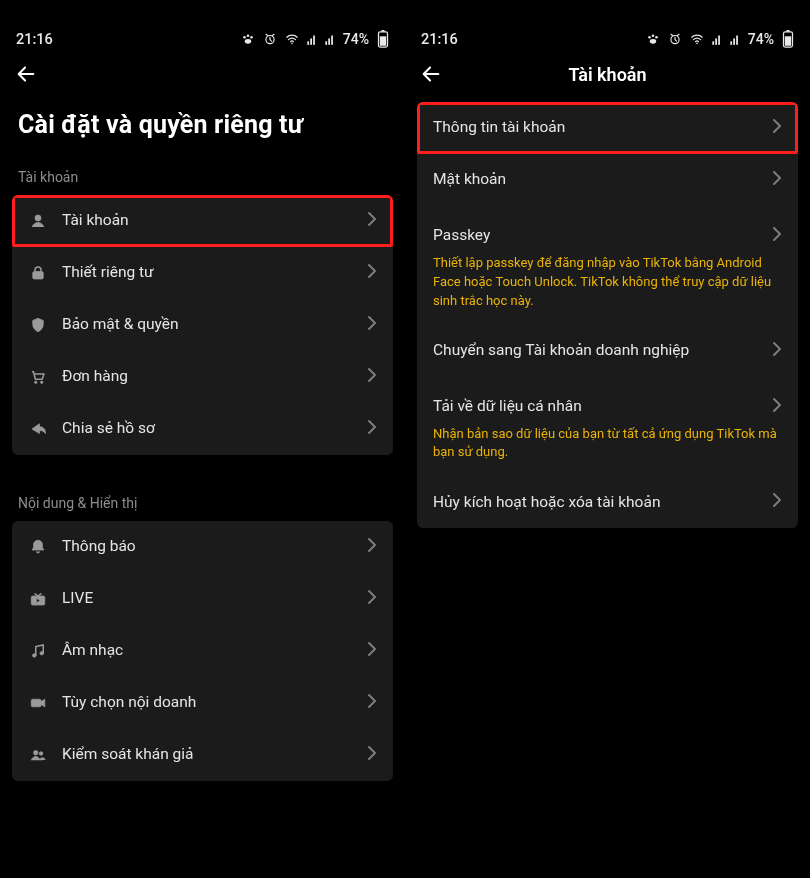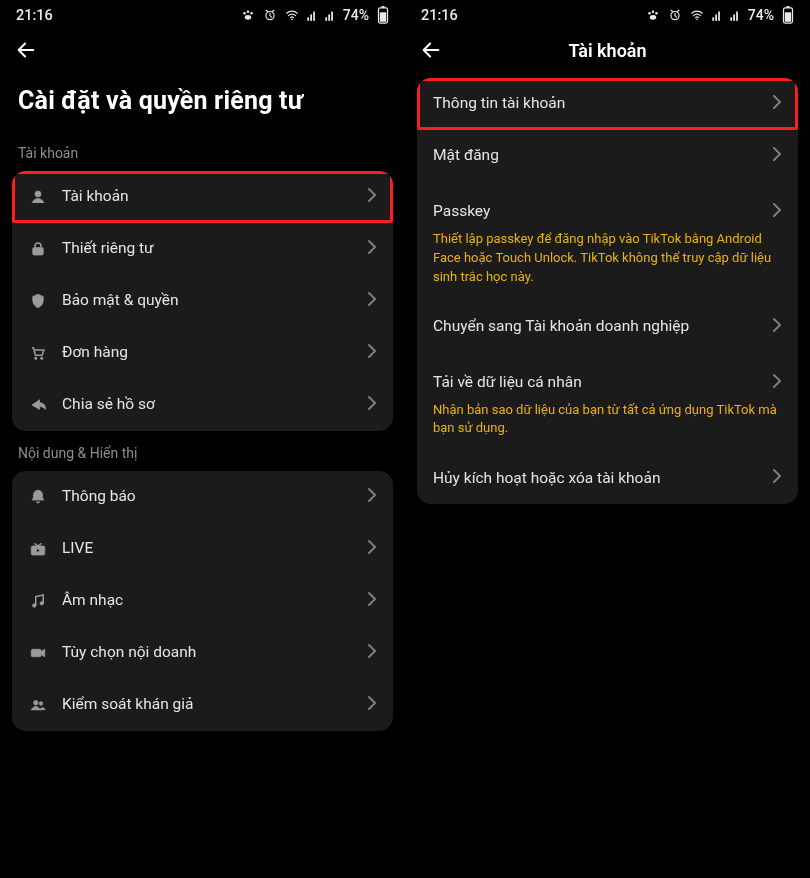--- a/index.html
+++ b/index.html
@@ -1,38 +1,38 @@
 <!DOCTYPE html>
 <html><head>
 <meta charset="utf-8">
 <style>
   * { margin: 0; padding: 0; box-sizing: border-box; }
   html, body { font-family: -apple-system, BlinkMacSystemFont, "Segoe UI", Roboto, Arial, sans-serif; background: #000; }
   .wrap { width: 810px; height: 878px; background: #000; display: flex; }
   .phone { width: 405px; height: 878px; background: #000; position: relative; overflow: hidden; }
 
   
-  .status { height: 30px; display: flex; align-items: center; justify-content: space-between; padding: 0 16px; color: #e9e9e9; font-size: 14.5px; font-weight: 500; }
+  .status { height: 30px; display: flex; align-items: center; justify-content: space-between; padding: 0 16px; color: #e9e9e9; font-size: 14.5px; font-weight: 500; margin-top: 24px; }
   .status-right { display: flex; align-items: center; gap: 8px; }
   .status-right svg { display: block; }
   .status-right .txt { font-size: 14px; }
 
   
   .topbar { height: 40px; display: flex; align-items: center; padding: 0 12px; }
   .back { width: 28px; height: 28px; display: flex; align-items: center; justify-content: center; color: #fff; cursor: pointer; }
   .topbar-title { flex: 1; text-align: center; color: #fff; font-size: 18px; font-weight: 600; margin-left: -28px;  }
 
   
   .h1 { color: #fff; font-size: 25px; font-weight: 700; padding: 16px 18px 26px; letter-spacing: 0.2px; }
 
   
   .section-label { color: #8d8d8d; font-size: 14px; padding: 4px 18px 10px; }
 
   
-  .card { background: #1b1b1b; border-radius: 14px; margin: 0 12px 10px; overflow: hidden; }
+  .card { background: #1b1b1b; border-radius: 6px; margin: 0 12px 36px; overflow: hidden; }
 
   
   .row { display: flex; align-items: center; min-height: 52px; padding: 14px 16px; color: #e5e5e5; font-size: 15.5px; cursor: pointer; gap: 14px; }
   .row .icon { width: 20px; height: 20px; display:flex; align-items:center; justify-content:center; color:#9a9a9a; flex-shrink:0; }
   .row .label { flex: 1; line-height: 1.25; }
   .row .chev { color: #7d7d7d; flex-shrink:0; }
 
   
   .desc { color: #eab308; font-size: 13px; line-height: 1.45; padding: 0 8px 14px 16px; margin-top: -4px; }
   .hl-wrap { position: relative; }
@@ -304,21 +304,21 @@
         <div class="row">
           <span class="label">Thông tin tài khoản</span>
           <span class="chev"><svg width="10" height="16" viewBox="0 0 10 16">
                 <path d="M2 2l6 6-6 6" stroke="#7d7d7d" stroke-width="2" fill="none" stroke-linecap="round" stroke-linejoin="round"></path>
               </svg></span>
         </div>
         <div class="hl-overlay"></div>
       </div>
 
       <div class="row">
-        <span class="label">Mật đăng</span>
+        <span class="label">Mật khoản</span>
         <span class="chev"><svg width="10" height="16" viewBox="0 0 10 16">
               <path d="M2 2l6 6-6 6" stroke="#7d7d7d" stroke-width="2" fill="none" stroke-linecap="round" stroke-linejoin="round"></path>
             </svg></span>
       </div>
 
       <div class="row" style="padding-bottom:6px">
         <span class="label">Passkey</span>
         <span class="chev"><svg width="10" height="16" viewBox="0 0 10 16">
               <path d="M2 2l6 6-6 6" stroke="#7d7d7d" stroke-width="2" fill="none" stroke-linecap="round" stroke-linejoin="round"></path>
             </svg></span>

